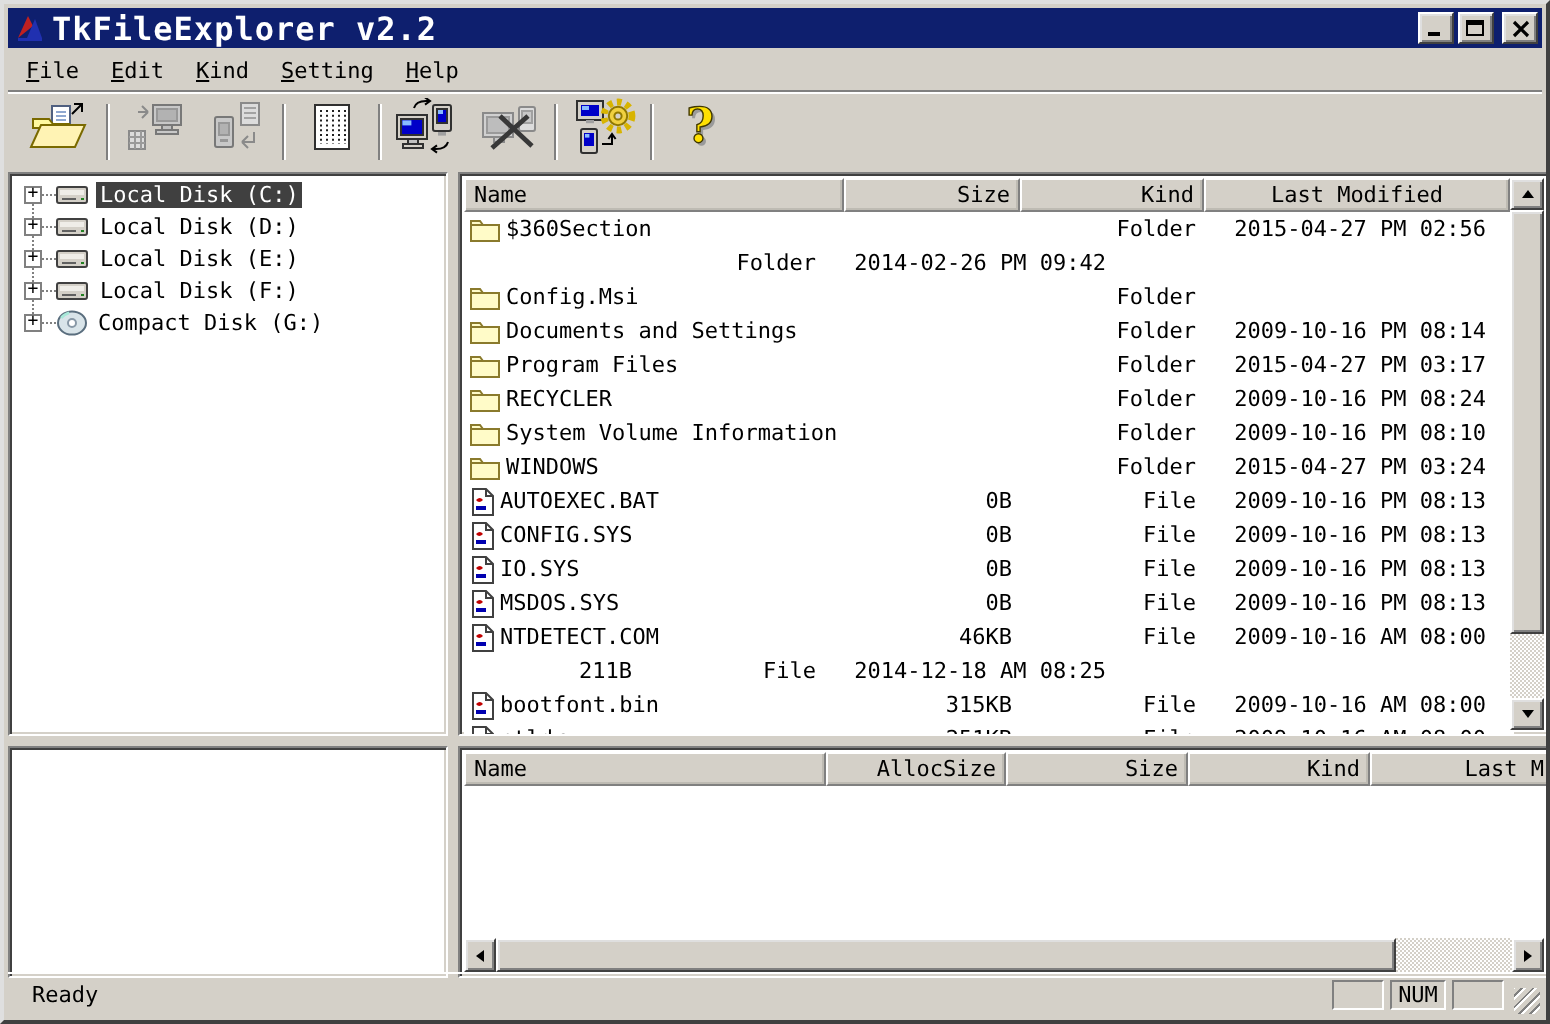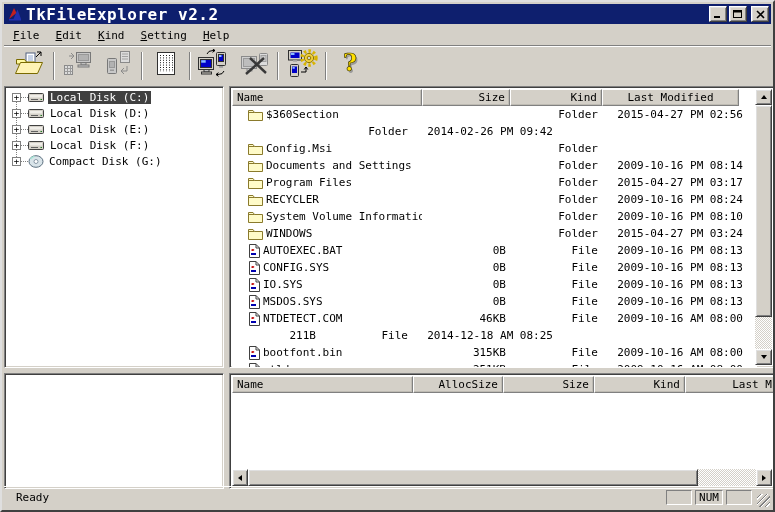--- a/index.html
+++ b/index.html
@@ -47,23 +47,23 @@
   .tree-label{padding:0 2px;white-space:nowrap;}
   .tree-label.sel{background:#404040;color:#fff;}
   
   .hdr-row{position:absolute;left:2px;top:2px;height:17px;display:flex;overflow:hidden;}
   .hdr-cell{box-sizing:border-box;height:17px;background:#D4D0C8;padding:1px 4px 0 4px;
     border:1px solid;border-color:#fff #808080 #808080 #fff;
     box-shadow:inset -1px -1px 0 #BEBBB3;white-space:nowrap;overflow:hidden;flex:0 0 auto;}
   .list-body{position:absolute;left:2px;top:19px;background:#fff;overflow:hidden;}
   .lrow{display:flex;height:17px;align-items:center;white-space:nowrap;}
   .lcell{box-sizing:border-box;padding:0 4px;overflow:hidden;flex:0 0 auto;white-space:nowrap;}
-  .name-cell{display:flex;align-items:center;gap:3px;padding-left:16px;}
+  .name-cell{display:flex;align-items:center;gap:3px;padding-left:3px;}
   .ar{text-align:right;} .ac{text-align:center;}
-  .flc0{width:190px}.flc1{width:88px}.flc2{width:92px}.flc3{width:137px}
+  .flc0{width:190px}.flc1{width:88px}.flc2{width:92px}.flc3{width:153px}
   .flcell3{width:155px;text-align:right;padding-right:14px;}
   .dlc0{width:181px}.dlc1{width:90px}.dlc2{width:91px}.dlc3{width:91px}.dlc4{width:92px}
   
   .btn3d{background:#D4D0C8;border:1px solid;border-color:#fff #404040 #404040 #fff;
     box-shadow:inset 1px 1px 0 #DFDFDF, inset -1px -1px 0 #808080;box-sizing:border-box;
     display:flex;align-items:center;justify-content:center;}
   .hatch{background-image:conic-gradient(#fff 0 25%, #D4D0C8 0 50%, #fff 0 75%, #D4D0C8 0);background-size:2px 2px;}
   .vscroll{position:absolute;top:2px;right:2px;width:17px;bottom:2px;}
   .vscroll .up{position:absolute;top:0;left:0;width:17px;height:16px;}
   .vscroll .down{position:absolute;bottom:0;left:0;width:17px;height:16px;}

